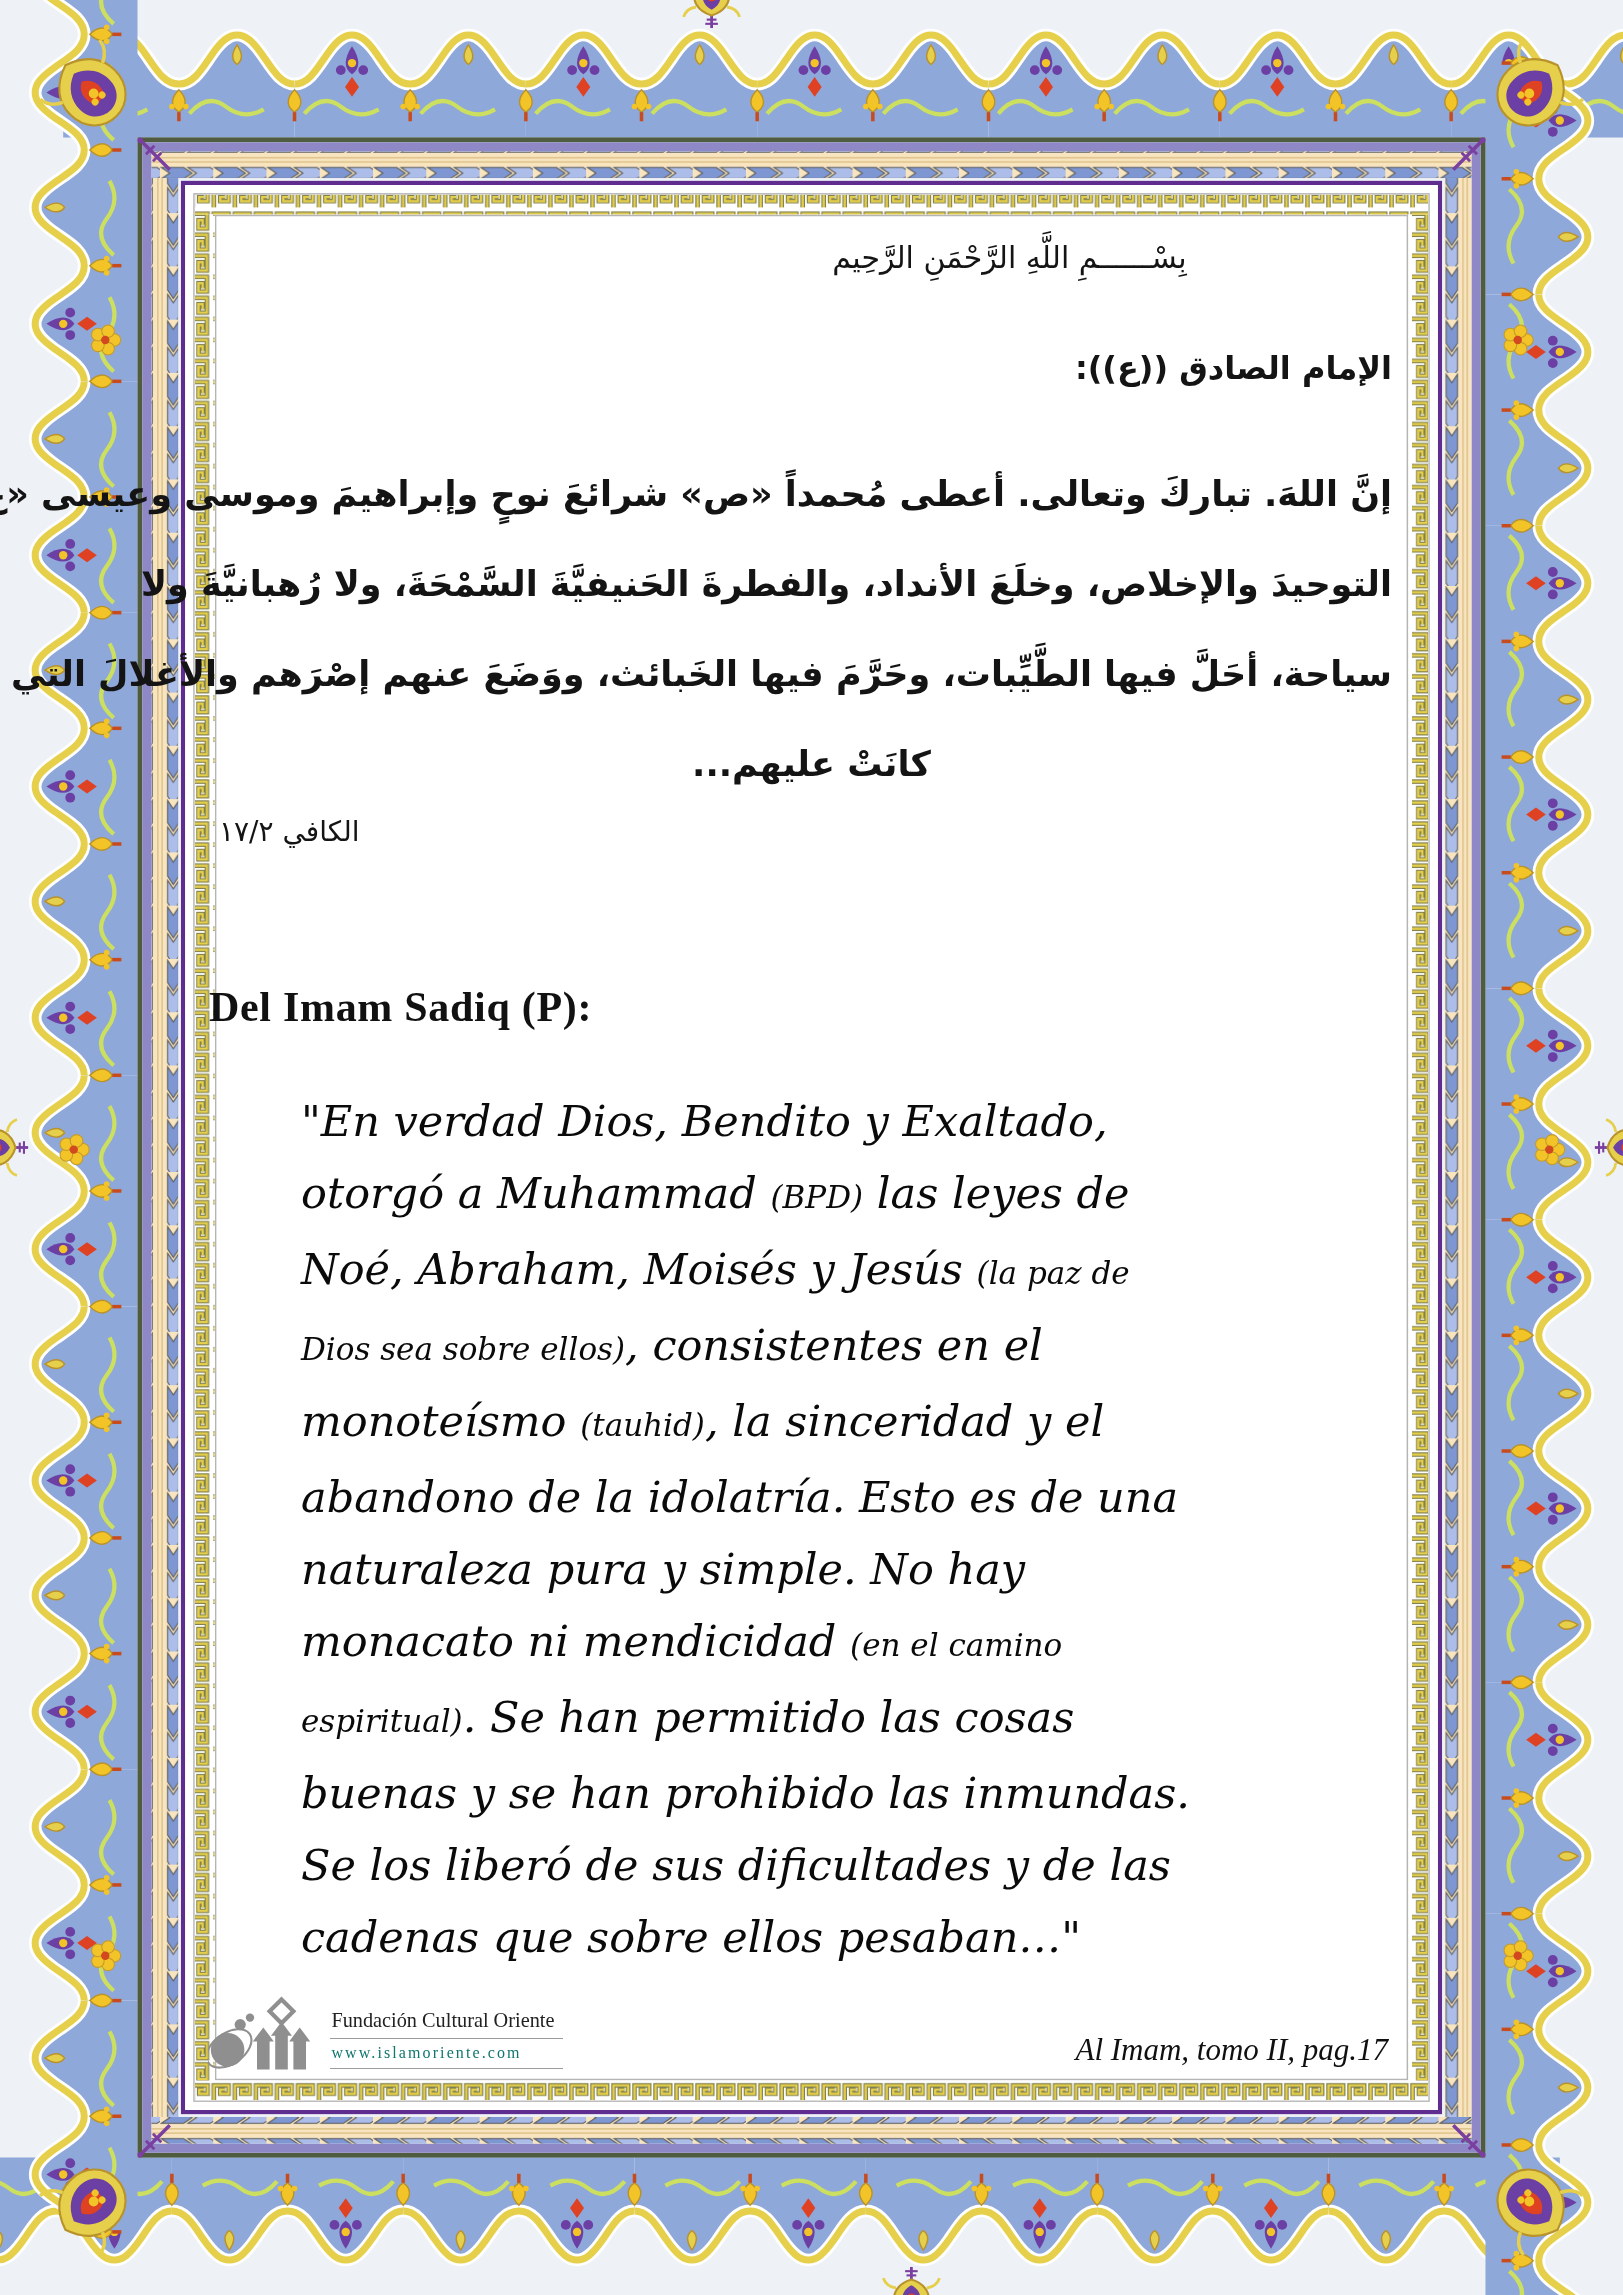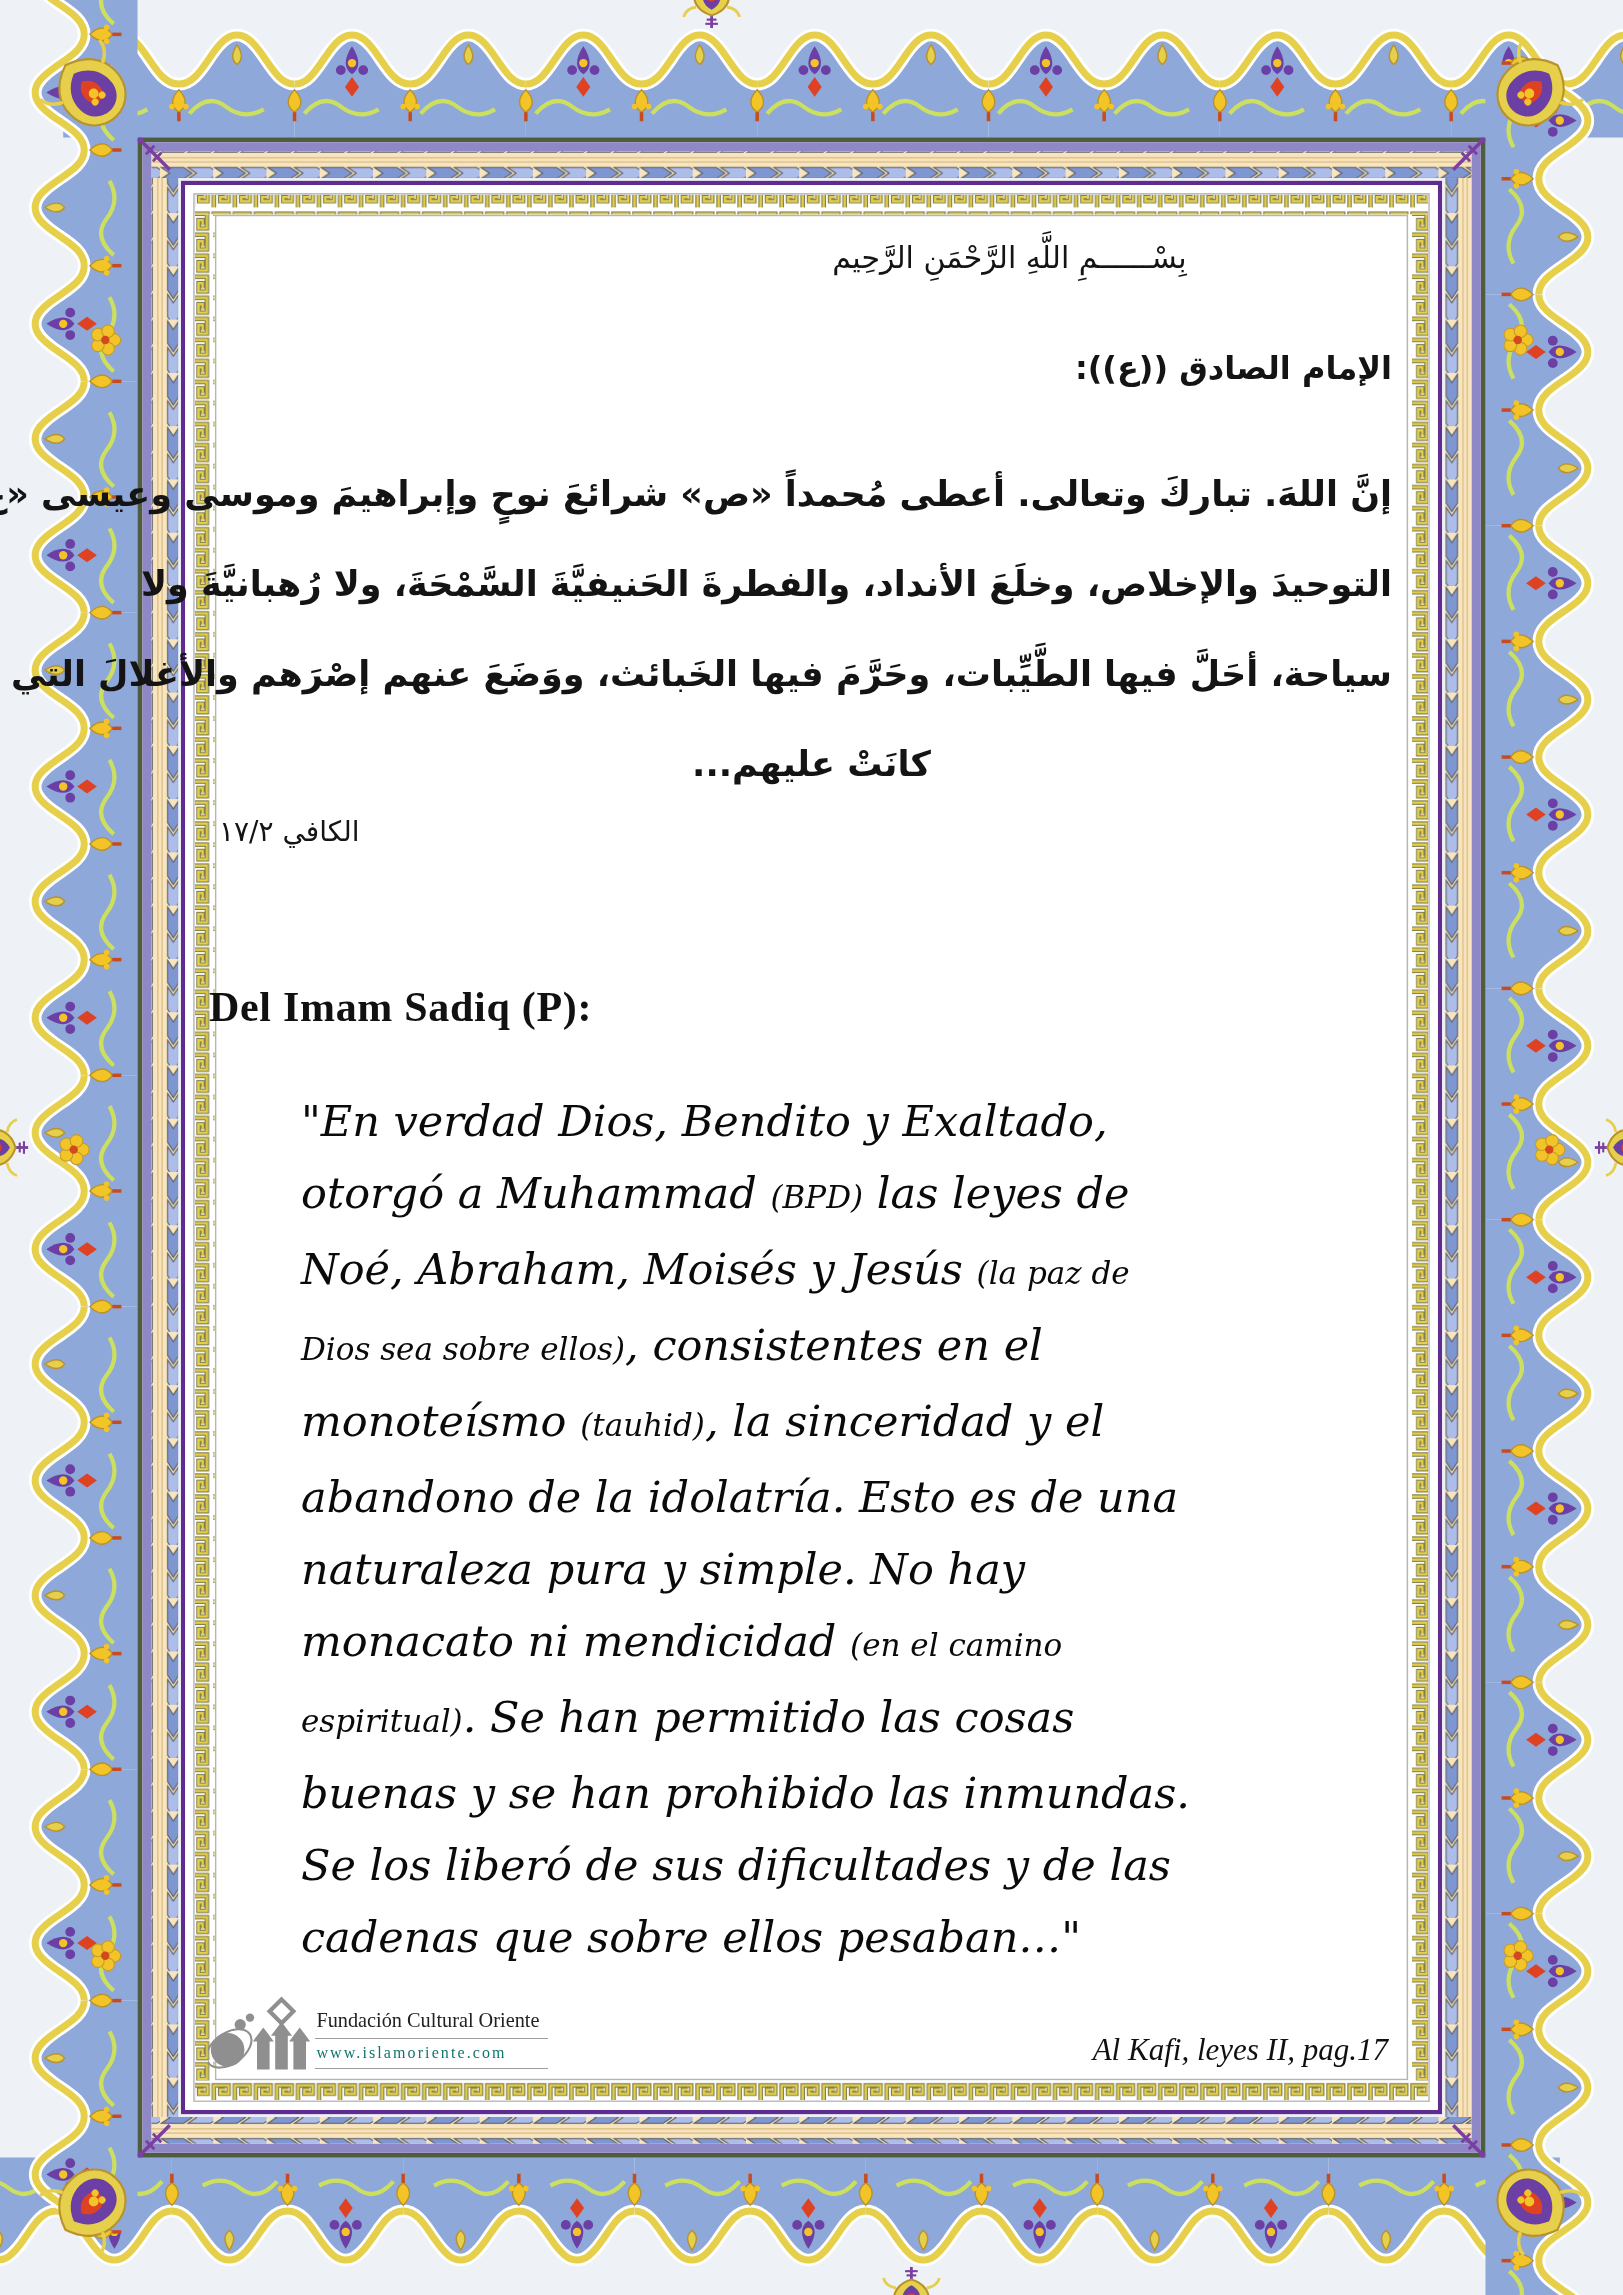--- a/index.html
+++ b/index.html
@@ -19,21 +19,21 @@
 
   .es-heading{position:absolute;top:983px;left:209px;font-size:42px;font-weight:bold;
               font-family:"Liberation Serif",serif;letter-spacing:0.7px;}
   .es-quote{position:absolute;top:1085px;left:301px;width:1059px;
             font-family:"DejaVu Serif",serif;font-style:italic;font-size:43px;
             line-height:72px;color:#0a0a0a;}
   .es-line{white-space:nowrap;}
   .seg{font-style:italic;}
   .seg.small{font-size:31px;}
 
-  .footer-logo{position:absolute;left:208px;top:1991px;display:flex;align-items:flex-start;gap:2px;}
+  .footer-logo{position:absolute;left:208px;top:1991px;display:flex;align-items:flex-start;gap:17px;}
   .logo-text{display:flex;flex-direction:column;margin-top:18px;}
   .logo-text .brand{font-size:20.3px;color:#222;padding:0 8.4px 5.6px 1.4px;border-bottom:1.4px solid #9c9c9c;}
   .logo-text .url{font-size:16px;color:#0f766e;letter-spacing:2.1px;padding:5.6px 8.4px 5.6px 1.4px;border-bottom:1.4px solid #9c9c9c;}
   .footer-cite{position:absolute;right:235px;top:2032px;font-style:italic;font-size:31px;color:#101010;}
 </style>
 </head>
 <body>
 
 <div class="page">
 
@@ -271,16 +271,16 @@
         <path d="M122,112 L122,72 L116,72 L131,52 L146,72 L140,72 L140,112 Z"></path>
         <path d="M105,12 L122,29 L105,46 L88,29 Z" fill="none" stroke="#8f8f8f" stroke-width="6"></path>
       </g>
     </svg>
     <div class="logo-text">
       <span class="brand">Fundación Cultural Oriente</span>
       <span class="url">www.islamoriente.com</span>
     </div>
   </div>
 
-  <div class="footer-cite">Al Kafi, leyes II, pag.17</div>
+  <div class="footer-cite">Al Imam, tomo II, pag.17</div>
 
 </div>
 
 
 </body></html>

